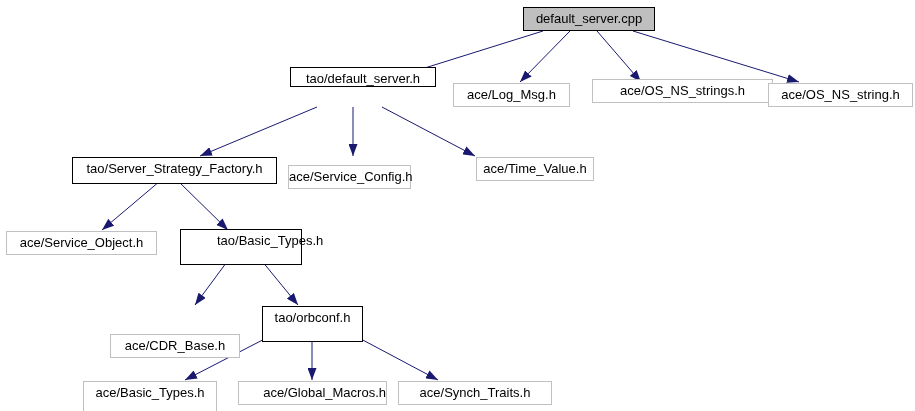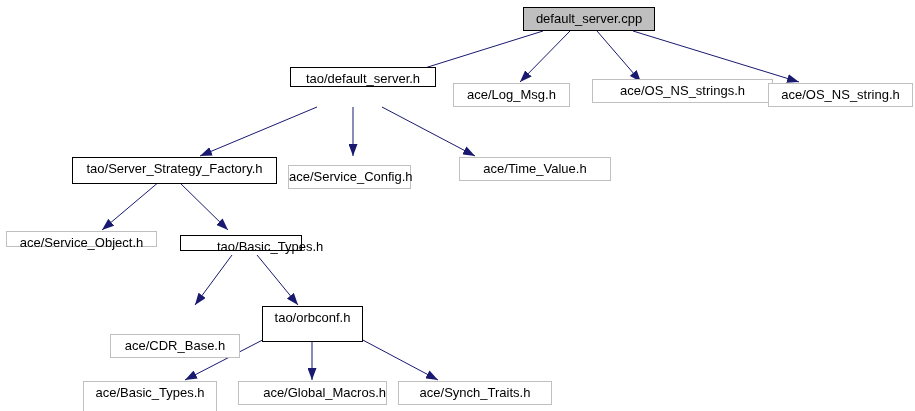--- a/index.html
+++ b/index.html
@@ -76,22 +76,22 @@
       </g>
   </svg>
   <div id="node-layer">
       <div class="graph-node root" style="left: 523px; top: 7px; width: 132px; height: 24px; text-align: center;">default_server.cpp</div>
       <div class="graph-node internal" style="left: 290px; top: 67px; width: 146px; height: 20px;">tao/default_server.h</div>
       <div class="graph-node external" style="left: 453px; top: 83px; width: 117px; height: 24px;">ace/Log_Msg.h</div>
       <div class="graph-node external" style="left: 592px; top: 79px; width: 181px; height: 24px;">ace/OS_NS_strings.h</div>
       <div class="graph-node external" style="left: 768px; top: 83px; width: 145px; height: 24px;">ace/OS_NS_string.h</div>
       <div class="graph-node internal" style="left: 60px; top: 157px; width: 205px; height: 27px; margin-left: 12px;">tao/Server_Strategy_Factory.h</div>
       <div class="graph-node external" style="left: 288px; top: 165px; width: 123px; height: 24px;">ace/Service_Config.h</div>
-      <div class="graph-node external" style="left: 459px; top: 157px; width: 152px; height: 24px;">ace/Time_Value.h</div>
-      <div class="graph-node external" style="left: 6px; top: 231px; width: 151px; height: 16px;">ace/Service_Object.h</div>
-      <div class="graph-node internal" style="left: 180px; top: 235px; width: 122px; height: 16px; padding-left: 36px;">tao/Basic_Types.h</div>
+      <div class="graph-node external" style="left: 476px; top: 157px; width: 118px; height: 24px;">ace/Time_Value.h</div>
+      <div class="graph-node external" style="left: 6px; top: 231px; width: 151px; height: 24px;">ace/Service_Object.h</div>
+      <div class="graph-node internal" style="left: 180px; top: 229px; width: 122px; height: 36px; padding-left: 36px;">tao/Basic_Types.h</div>
       <div class="graph-node external" style="left: 110px; top: 306px; width: 130px; height: 24px; margin-top: 28px;">ace/CDR_Base.h</div>
       <div class="graph-node internal" style="left: 262px; top: 306px; width: 101px; height: 36px;">tao/orbconf.h</div>
       <div class="graph-node external" style="left: 83px; top: 381px; width: 134px; height: 40px;">ace/Basic_Types.h</div>
       <div class="graph-node external" style="left: 238px; top: 381px; width: 149px; height: 24px; text-align: right;">ace/Global_Macros.h</div>
       <div class="graph-node external" style="left: 398px; top: 381px; width: 154px; height: 24px;">ace/Synch_Traits.h</div>
     </div>
 </div>
 
 </body></html>

